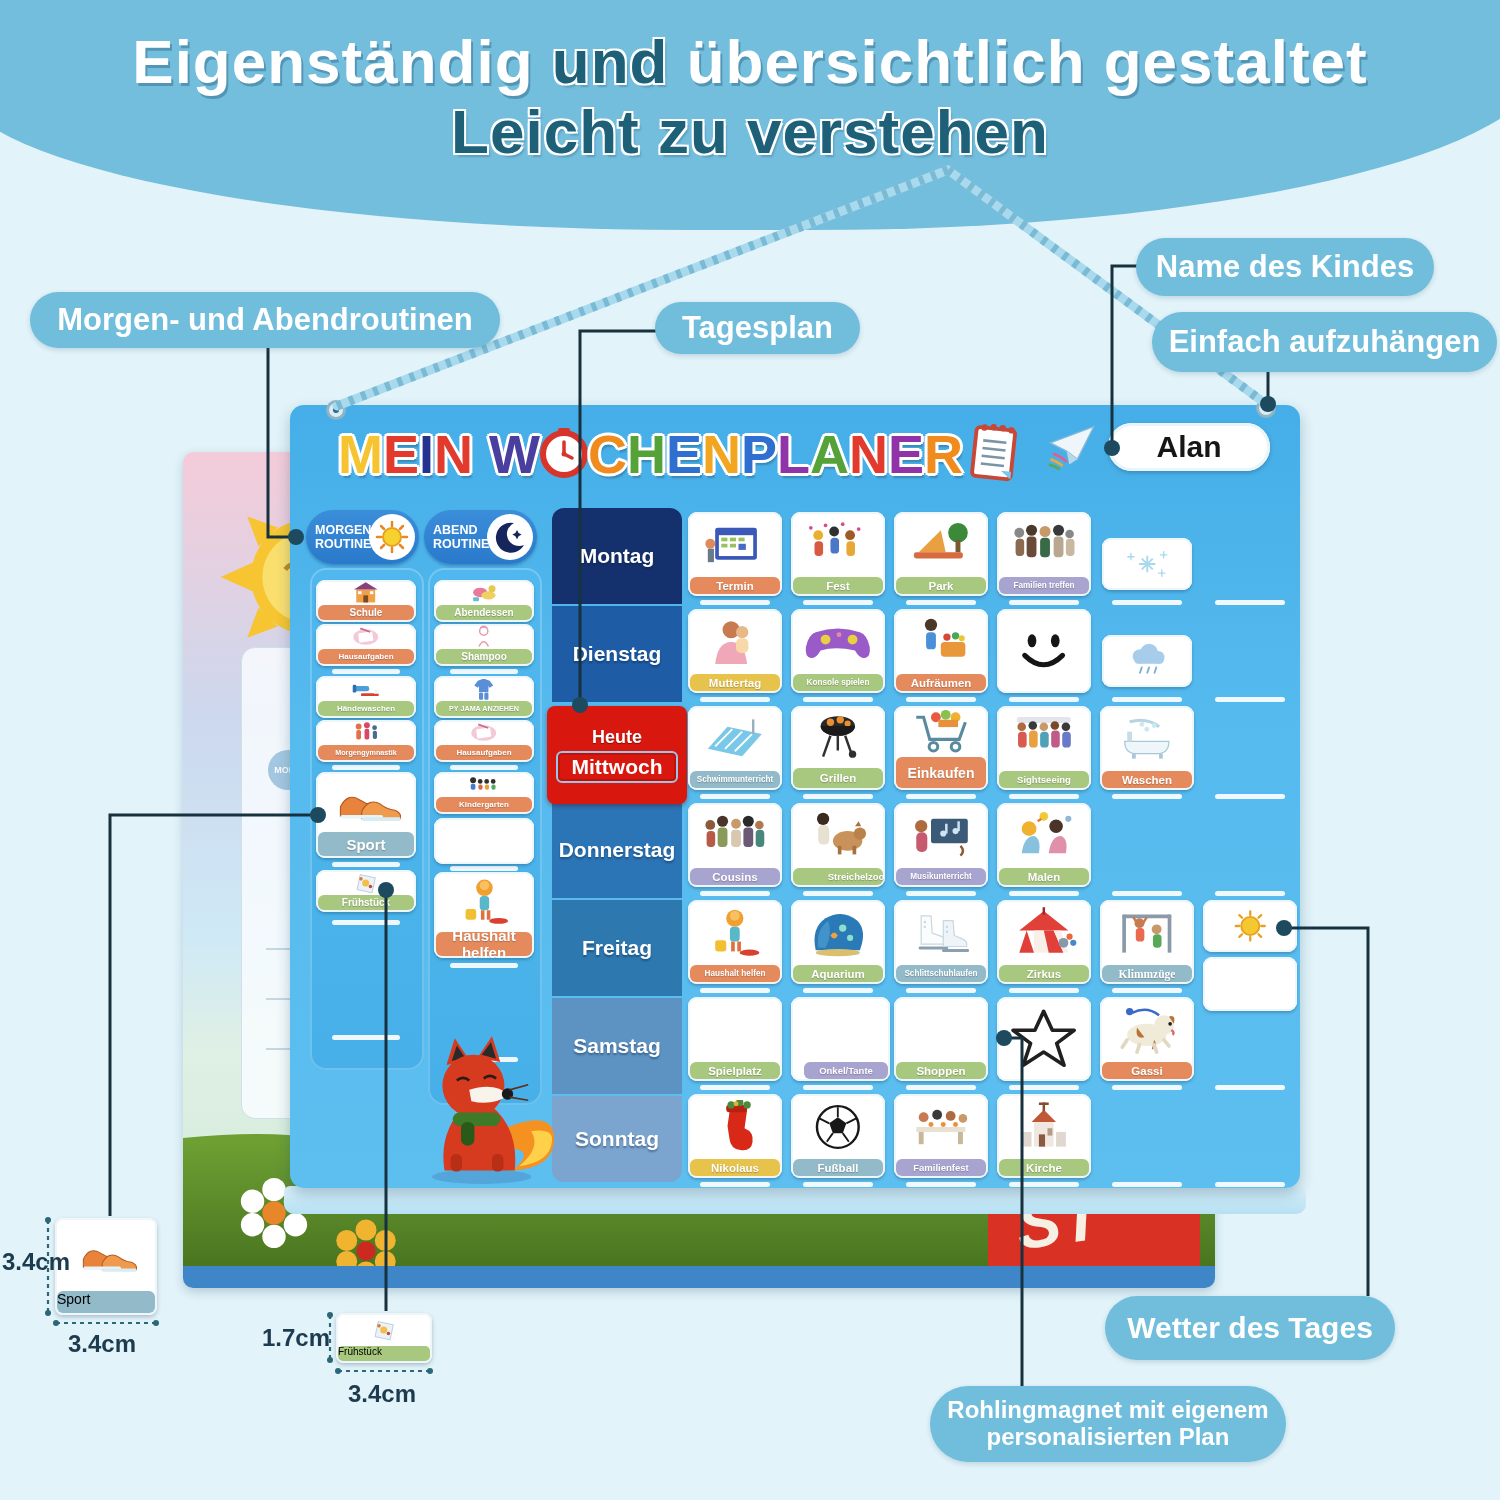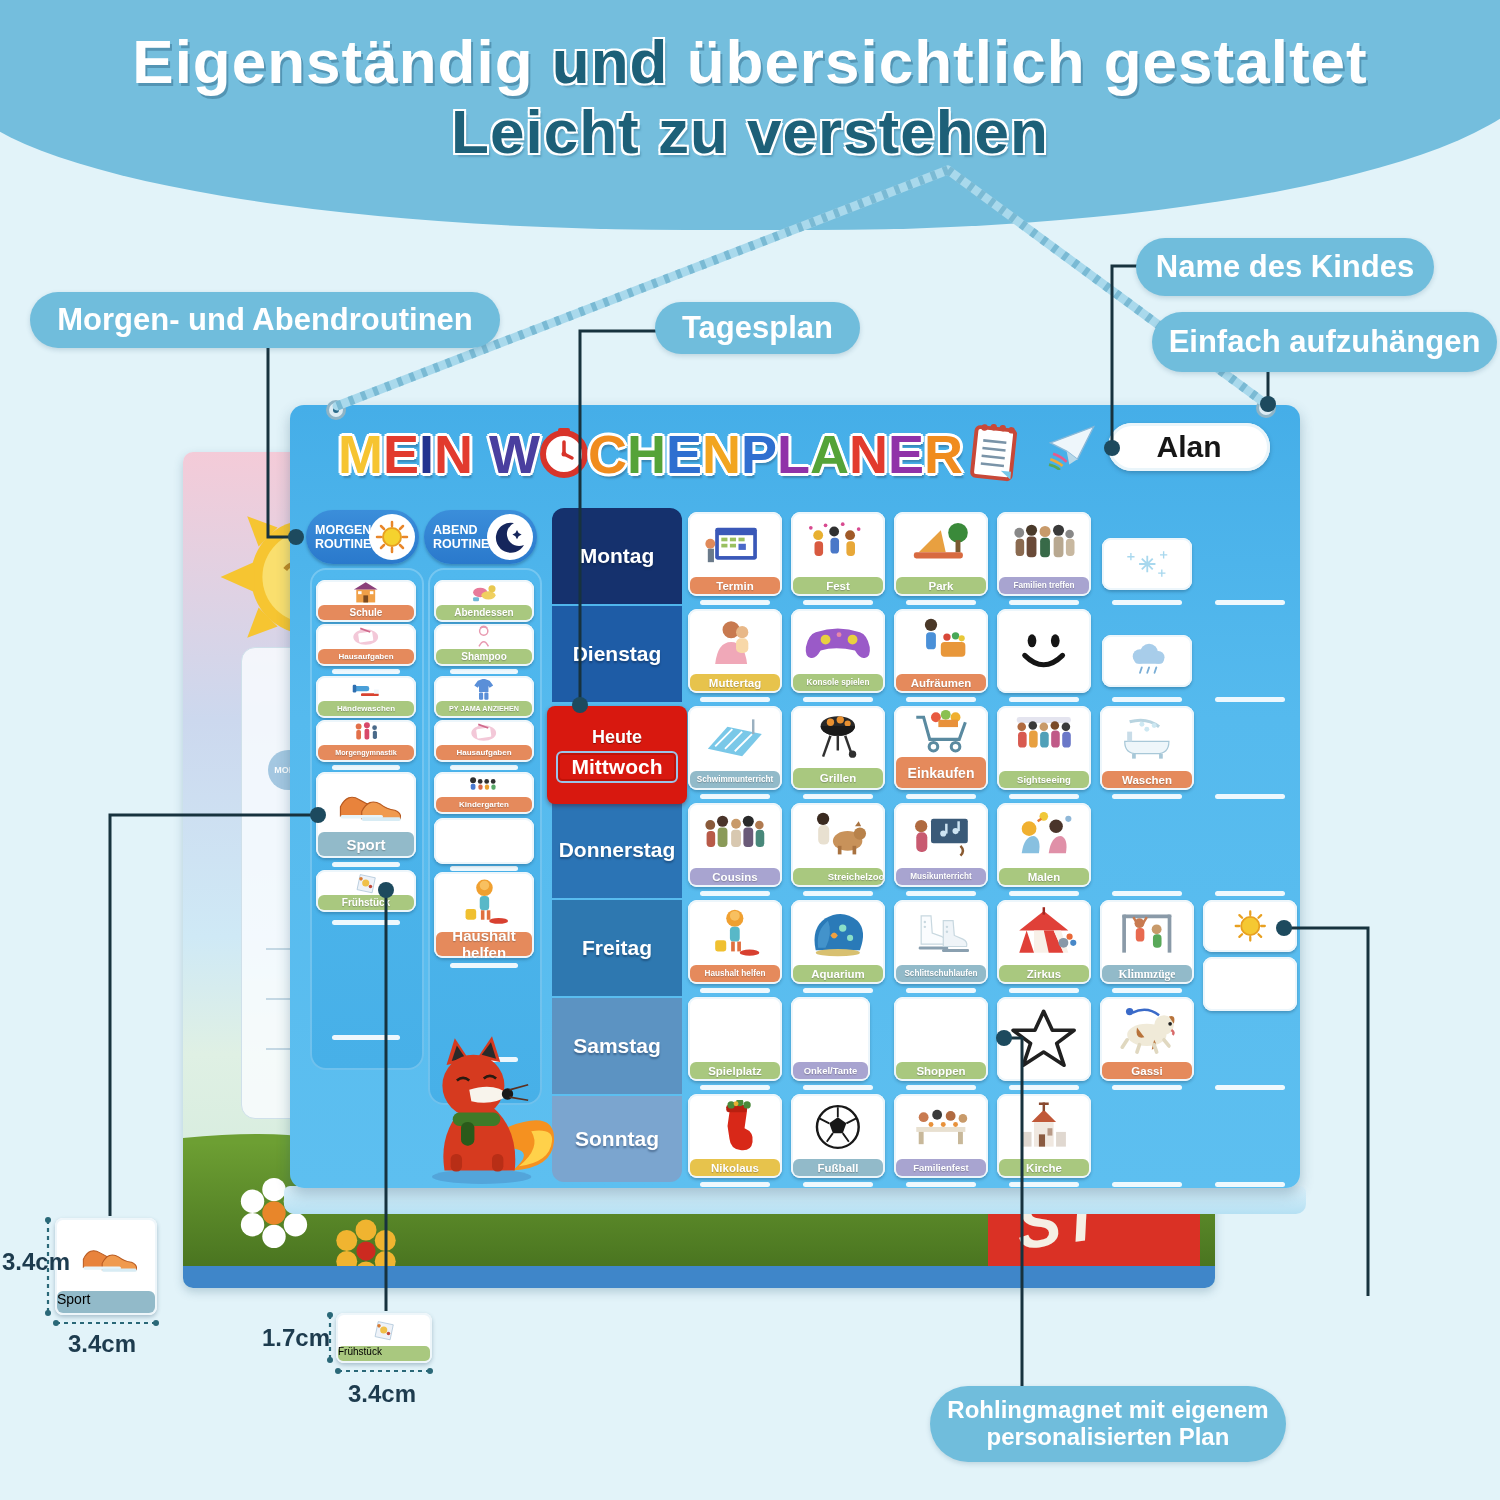--- a/index.html
+++ b/index.html
@@ -348,20 +348,21 @@
         <circle cx="330" cy="1360" r="3"></circle>
       <circle cx="338" cy="1371" r="3"></circle>
         <circle cx="430" cy="1371" r="3"></circle>
     </g>
   </svg>
 
   <div class="pill" style="left:30px;top:292px;width:470px;height:56px;font-size:31px;">Morgen- und Abendroutinen</div>
   <div class="pill" style="left:655px;top:302px;width:205px;height:52px;font-size:31px;">Tagesplan</div>
   <div class="pill" style="left:1136px;top:238px;width:298px;height:58px;font-size:31px;">Name des Kindes</div>
   <div class="pill" style="left:1152px;top:312px;width:345px;height:60px;font-size:31px;">Einfach aufzuhängen</div>
+  <div class="pill" style="left:1105px;top:1296px;width:290px;height:64px;font-size:30px;">Wetter des Tages</div>
   <div class="pill" style="left:930px;top:1386px;width:336px;height:76px;font-size:24px;padding:0 10px;">Rohlingmagnet mit eigenem personalisierten Plan</div>
 
 <div class="card" style="left: 316px; top: 580px; width: 100px; height: 42px;">
       <div class="ic">
         <svg viewBox="0 0 60 44" style="height:26px;max-width:95%" preserveAspectRatio="xMidYMid meet">
           <rect x="14" y="16" width="32" height="22" fill="#f0a048"></rect>
           <polygon points="10,16 30,4 50,16" fill="#8a3f7a"></polygon>
           <rect x="26" y="26" width="8" height="12" fill="#7a4a21"></rect>
           <g fill="#fff">
             <rect x="17" y="19" width="6" height="5"></rect>
@@ -932,21 +933,21 @@
     </div>
     <div class="card" style="left: 1203px; top: 957px; width: 94px; height: 54px;"></div>
     <div class="dash" style="left: 1215px; top: 988px; width: 70px;"></div>
     <div class="card" style="left: 688px; top: 997px; width: 94px; height: 84px;">
       <div class="ic">
         <svg viewBox="0 0 60 44" style="height:54px;max-width:95%" preserveAspectRatio="xMidYMid meet"></svg>
       </div>
       <div class="lb" style="background: rgb(169, 200, 127); height: 17px; font-size: 11.5px;">Spielplatz</div>
     </div>
     <div class="dash" style="left: 700px; top: 1085px; width: 70px;"></div>
-    <div class="card" style="left: 791px; top: 997px; width: 79px; height: 84px;">
+    <div class="card" style="left: 791px; top: 997px; width: 88px; height: 84px; padding-left: 11px;">
       <div class="ic">
         <svg viewBox="0 0 60 44" style="height:54px;max-width:95%" preserveAspectRatio="xMidYMid meet"></svg>
       </div>
       <div class="lb" style="background: rgb(168, 164, 208); height: 17px; font-size: 9.5px;">Onkel/Tante</div>
     </div>
     <div class="dash" style="left: 803px; top: 1085px; width: 70px;"></div>
     <div class="card" style="left: 894px; top: 997px; width: 94px; height: 84px;">
       <div class="ic">
         <svg viewBox="0 0 60 44" style="height:54px;max-width:95%" preserveAspectRatio="xMidYMid meet"></svg>
       </div>

